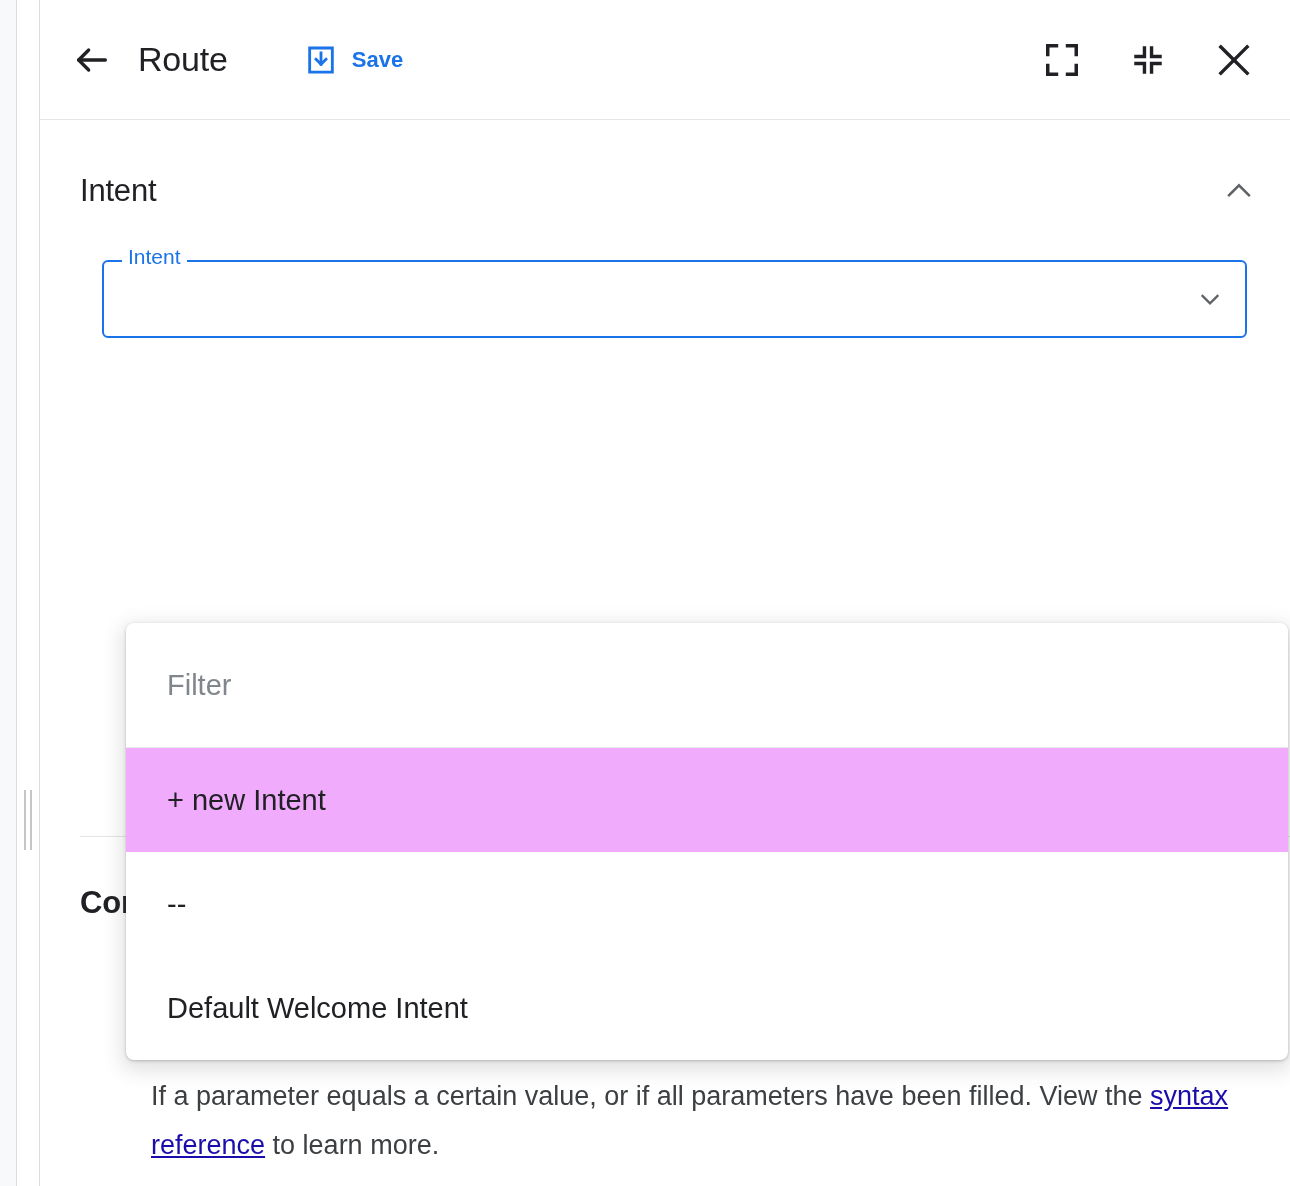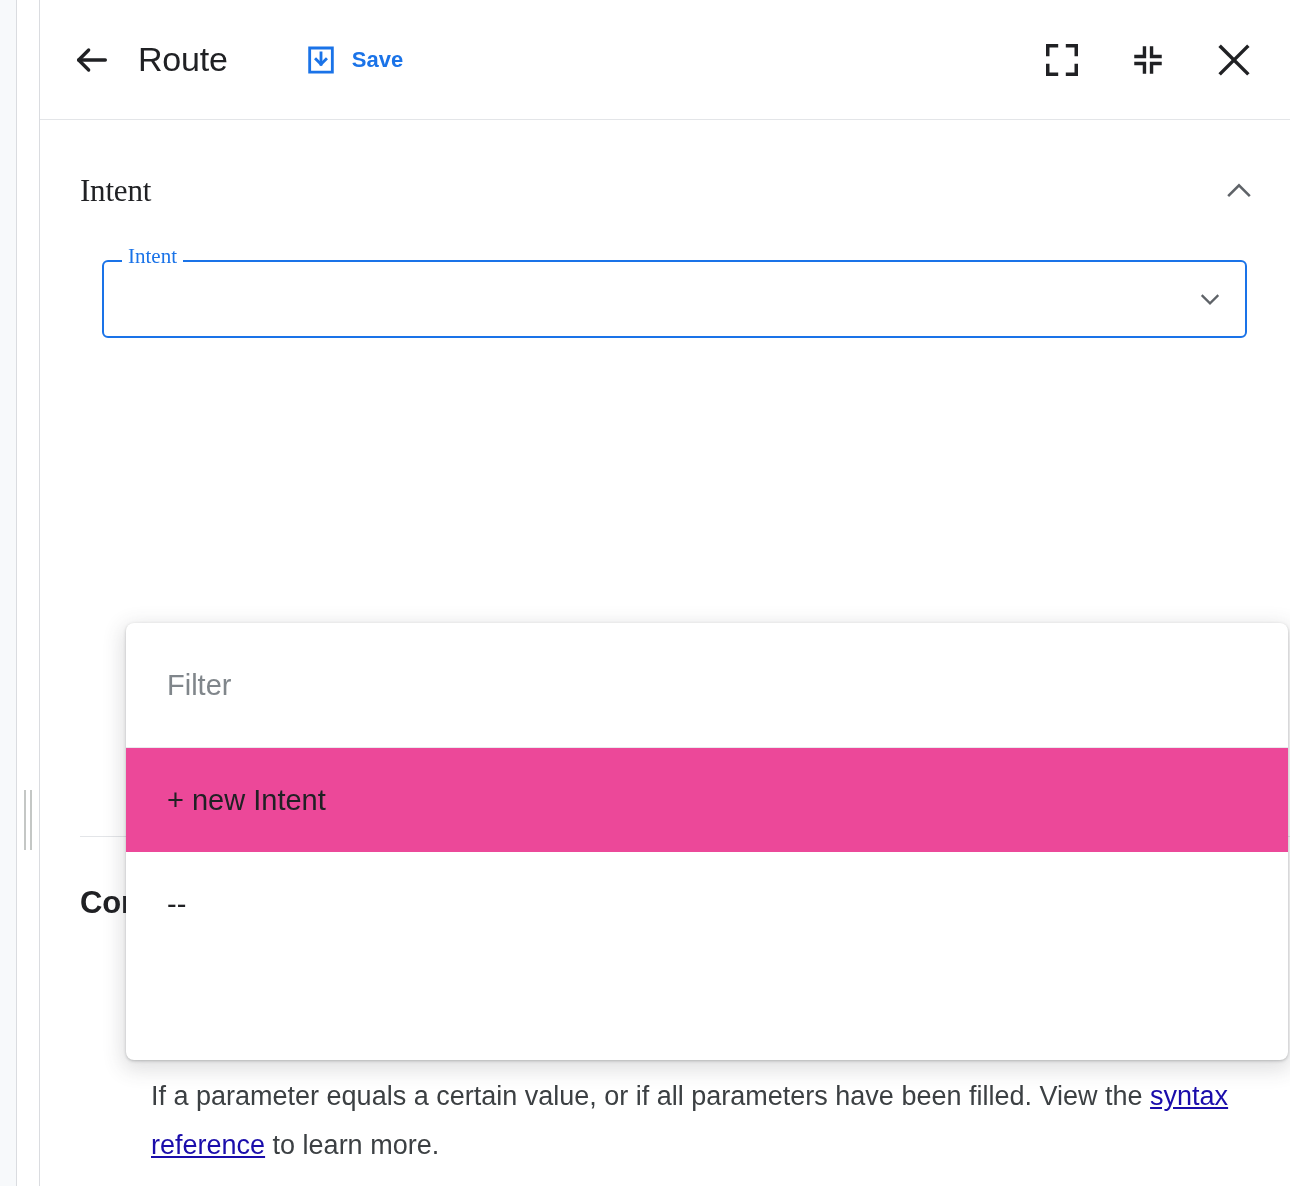--- a/index.html
+++ b/index.html
@@ -107,21 +107,20 @@
   
   .panel-body {
     position: relative;
     height: 1066px;
     overflow: hidden;
   }
 
   .section {
     position: relative;
     padding: 0 28px 0 40px;
-    font-family: Liberation Serif, serif;
   }
   .section-head {
     display: flex; align-items: center;
     padding-top: 48px;
   }
   .section-title {
     font-size: 31px;
     color: #202124;
     font-weight: normal;
     margin: 0;
@@ -239,21 +238,21 @@
 
   .dd-option {
     display: flex; align-items: center;
     height: 104px;
     padding: 0 41px;
     font-size: 29px;
     color: #202124;
     cursor: pointer;
     white-space: nowrap;
   }
-  .dd-option.selected { background: #ec4899; }
+  .dd-option.selected { background: #f0abfc; }
   .dd-option.dash { height: 104px; }
 </style>
 </head>
 <body>
 
 <div id="screen">
 
   <div class="rail-canvas"></div>
   <div class="rail-border-1"></div>
   <div class="rail-gap"></div>
@@ -355,17 +354,20 @@
       <div class="dropdown">
         <div class="dd-filter">
           <input type="text" placeholder="Filter" style="">
         </div>
         <div class="dd-option selected">
           <span>+ new Intent</span>
         </div>
         <div class="dd-option dash">
           <span>--</span>
         </div>
+        <div class="dd-option">
+          <span>Default Welcome Intent</span>
+        </div>
       </div>
 
     </div>
   </div>
 </div>
 
 </body></html>

